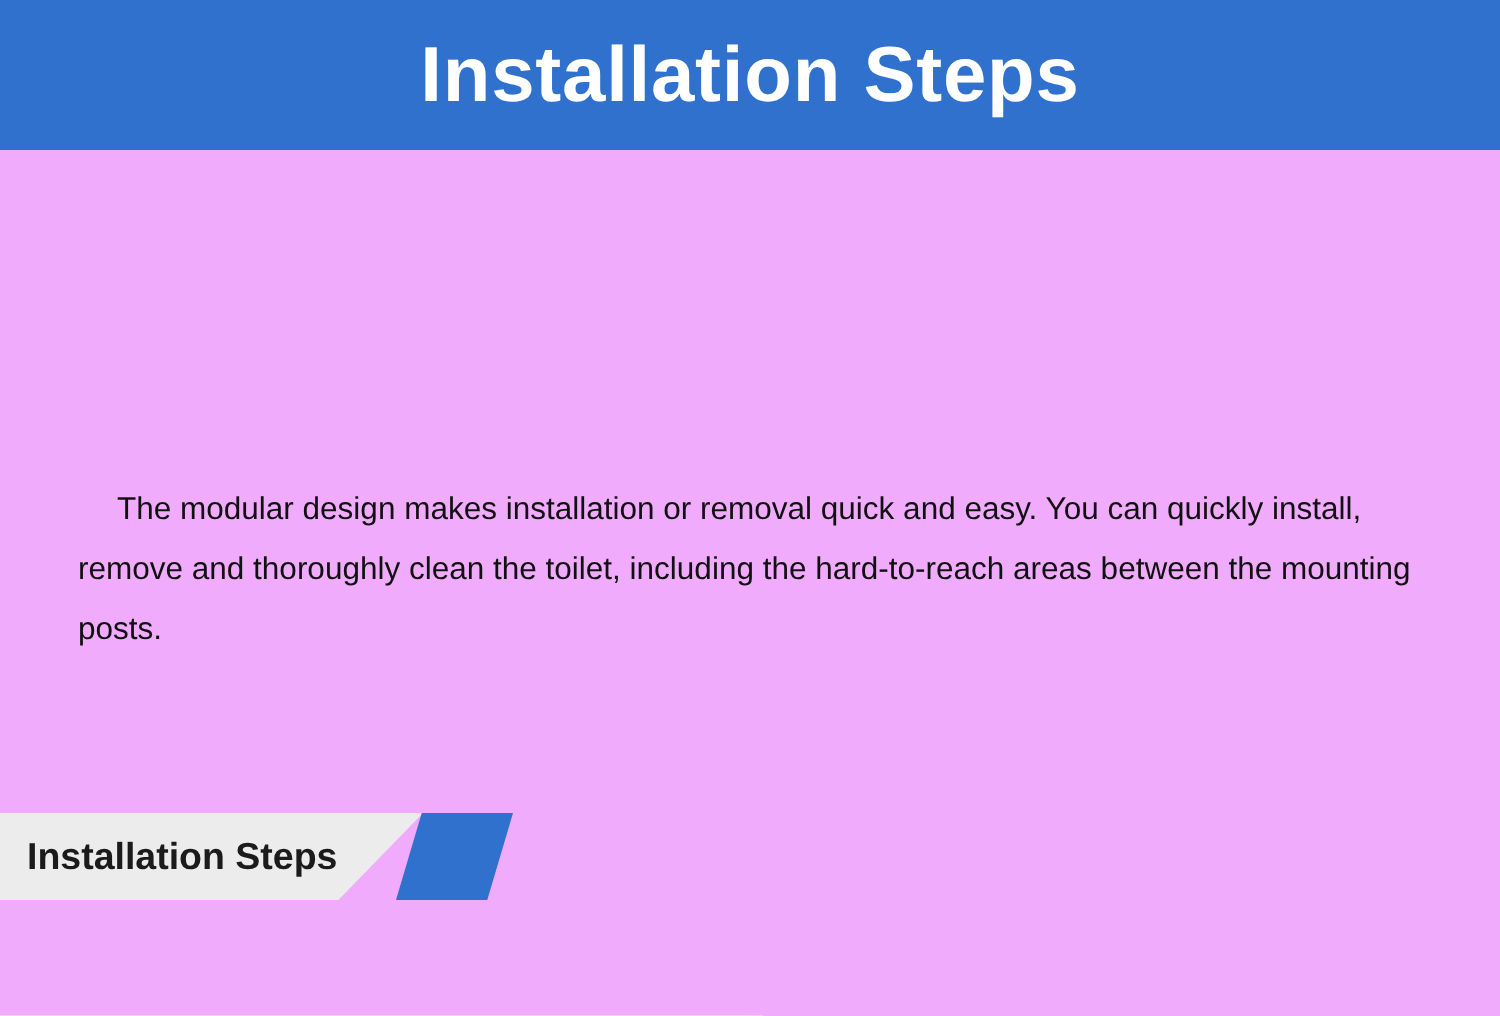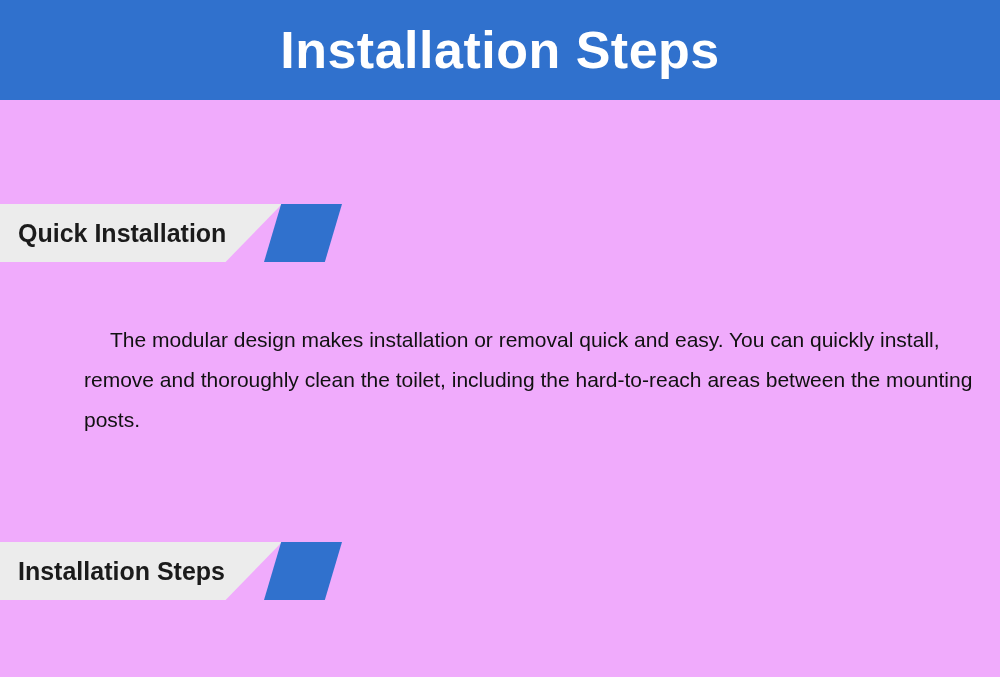--- a/index.html
+++ b/index.html
@@ -75,21 +75,21 @@
     align-items: center;
     font-size: 25px;
     font-weight: bold;
     color: #1b1b1b;
     white-space: nowrap;
   }
 
   
   .body-text {
     position: absolute;
-    left: 84px;
+    left: 52px;
     width: 900px;
     font-size: 21px;
     line-height: 40px;
     color: #111111;
     text-indent: 26px;
     text-align: left;
   }
 
   
   #sec1 { top: 204px; }
@@ -98,25 +98,20 @@
 </style>
 </head>
 <body>
 
 <div class="page">
 
   <div class="banner">
     <div class="banner-title">Installation Steps</div>
   </div>
 
-  <div class="section-head" id="sec1">
-    <div class="head-grey"></div>
-    <div class="head-blue"></div>
-    <div class="head-label">Quick Installation</div>
-  </div>
 
   <div class="body-text" id="para1">The modular design makes installation or removal quick and easy. You can quickly install, remove and thoroughly clean the toilet, including the hard-to-reach areas between the mounting posts.</div>
 
   <div class="section-head" id="sec2">
     <div class="head-grey"></div>
     <div class="head-blue"></div>
     <div class="head-label">Installation Steps</div>
   </div>
 
 </div>

